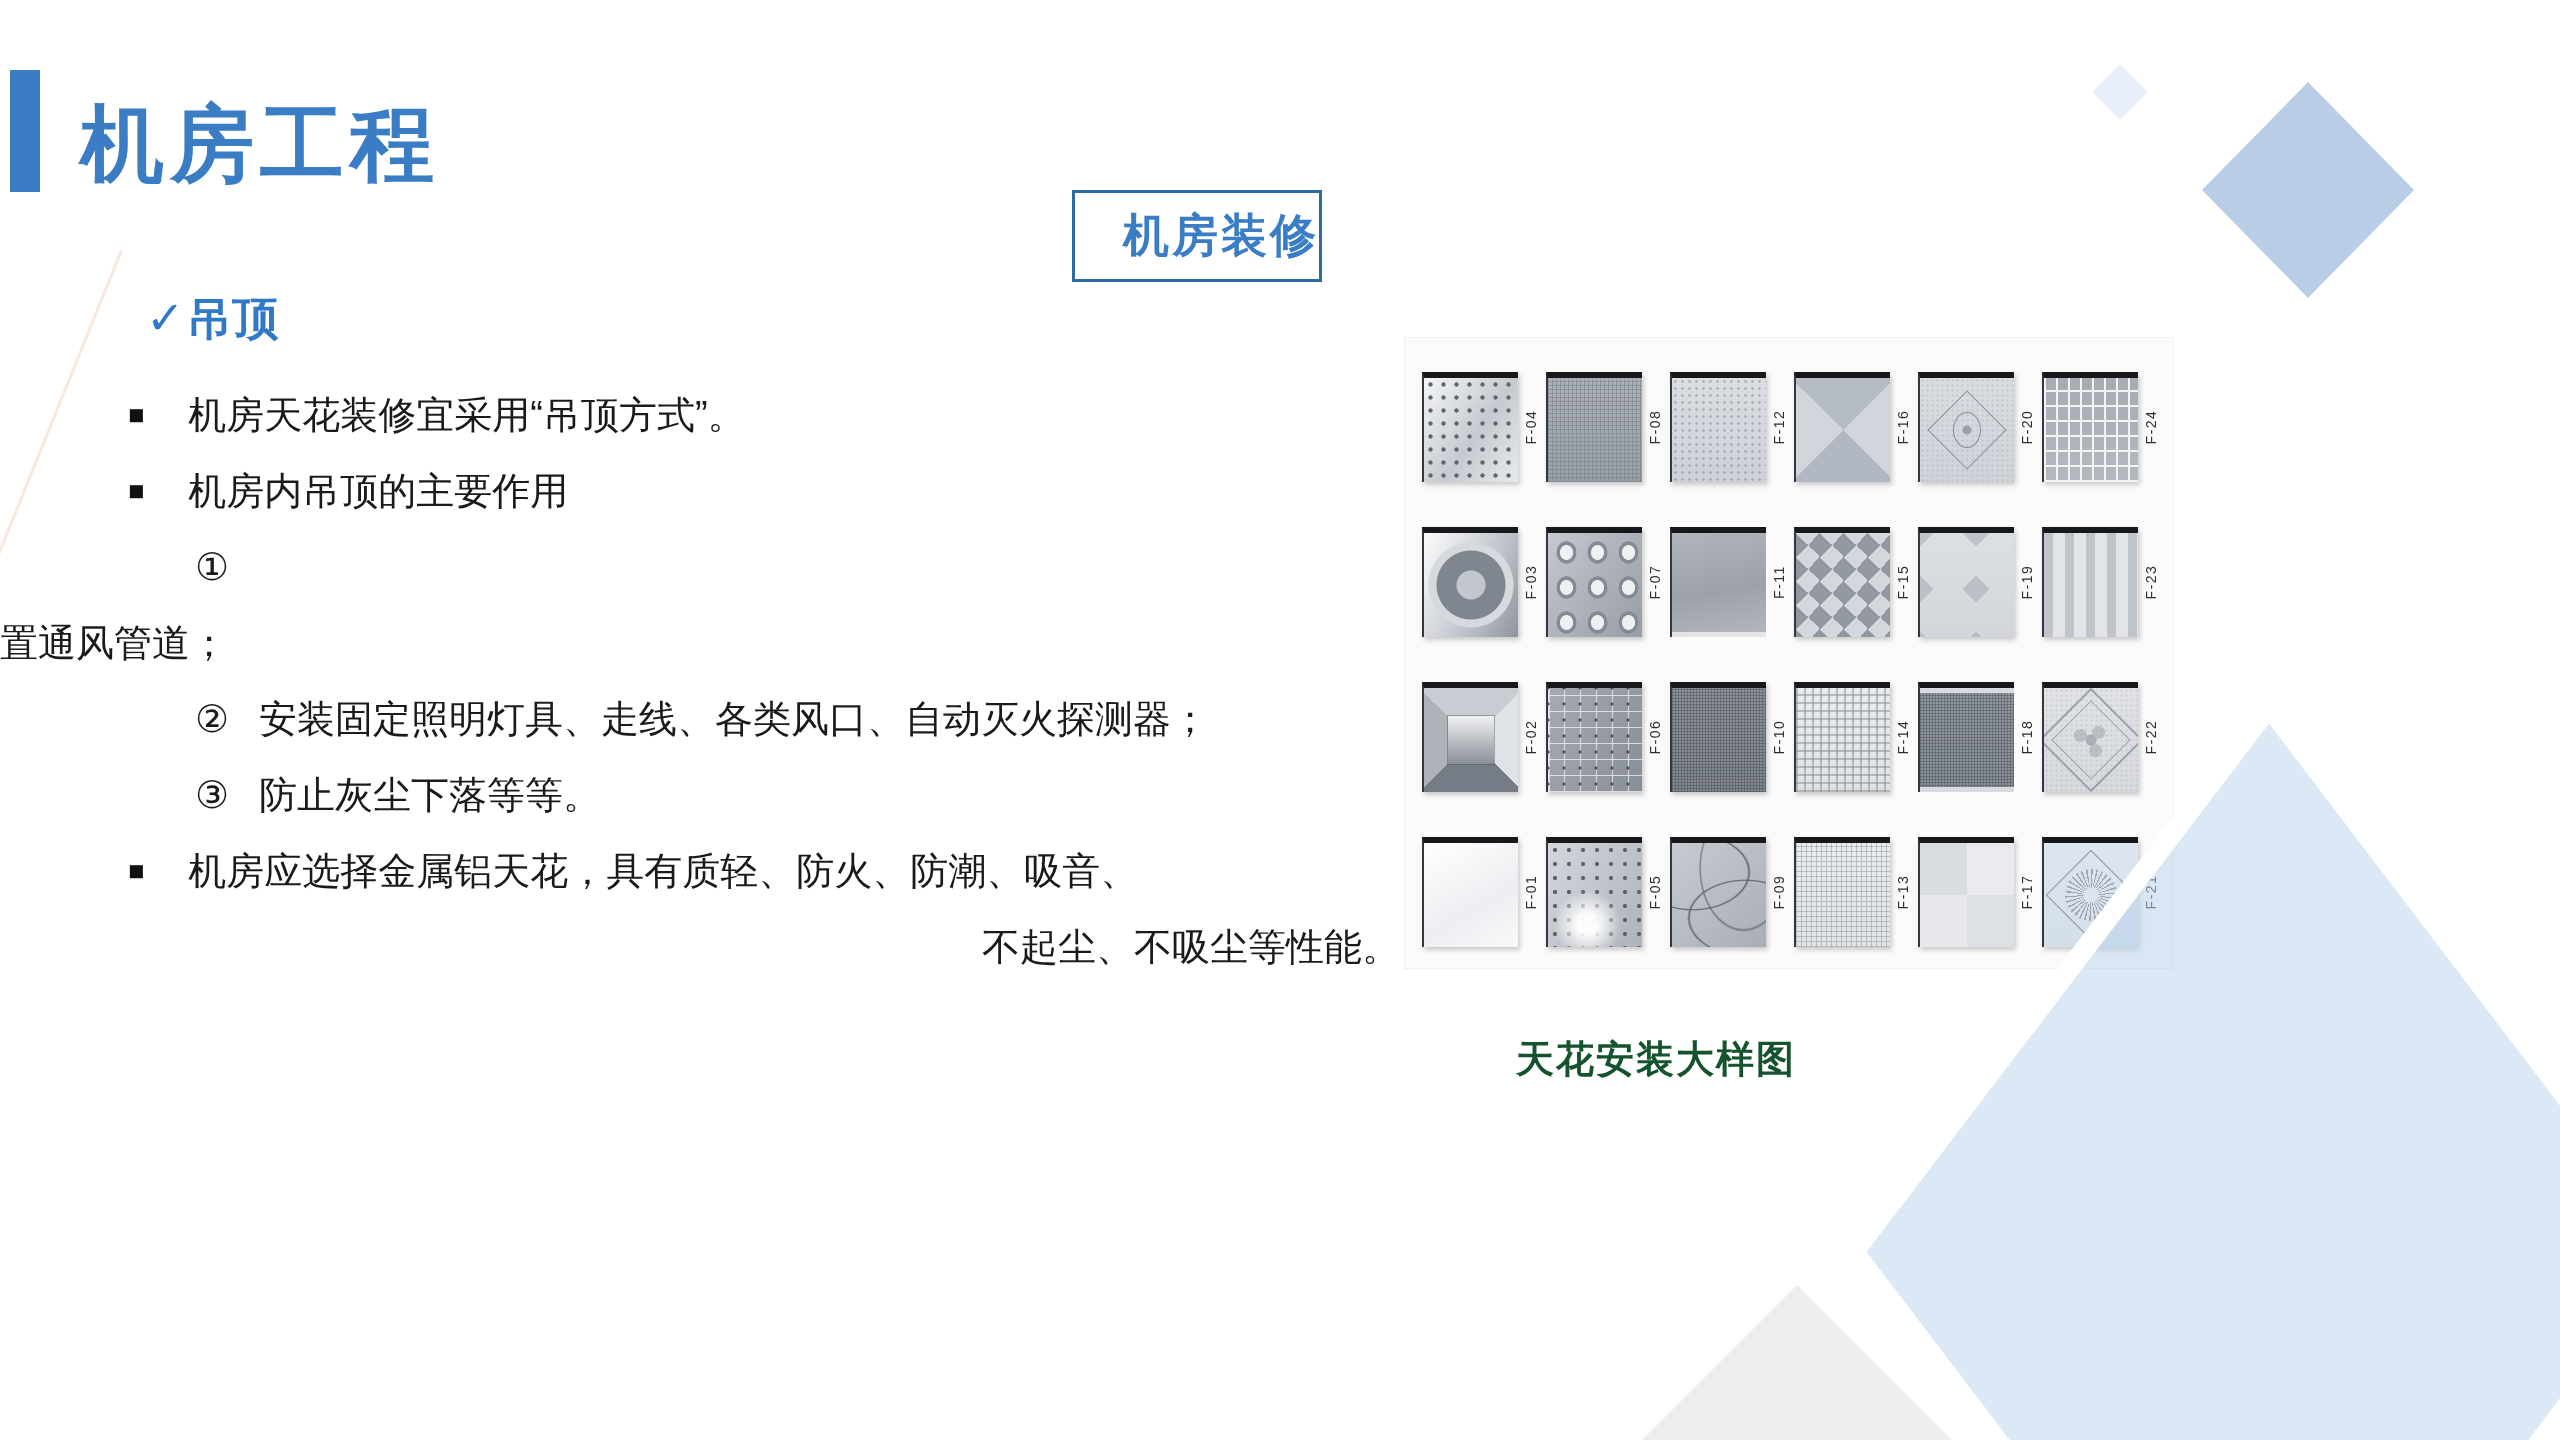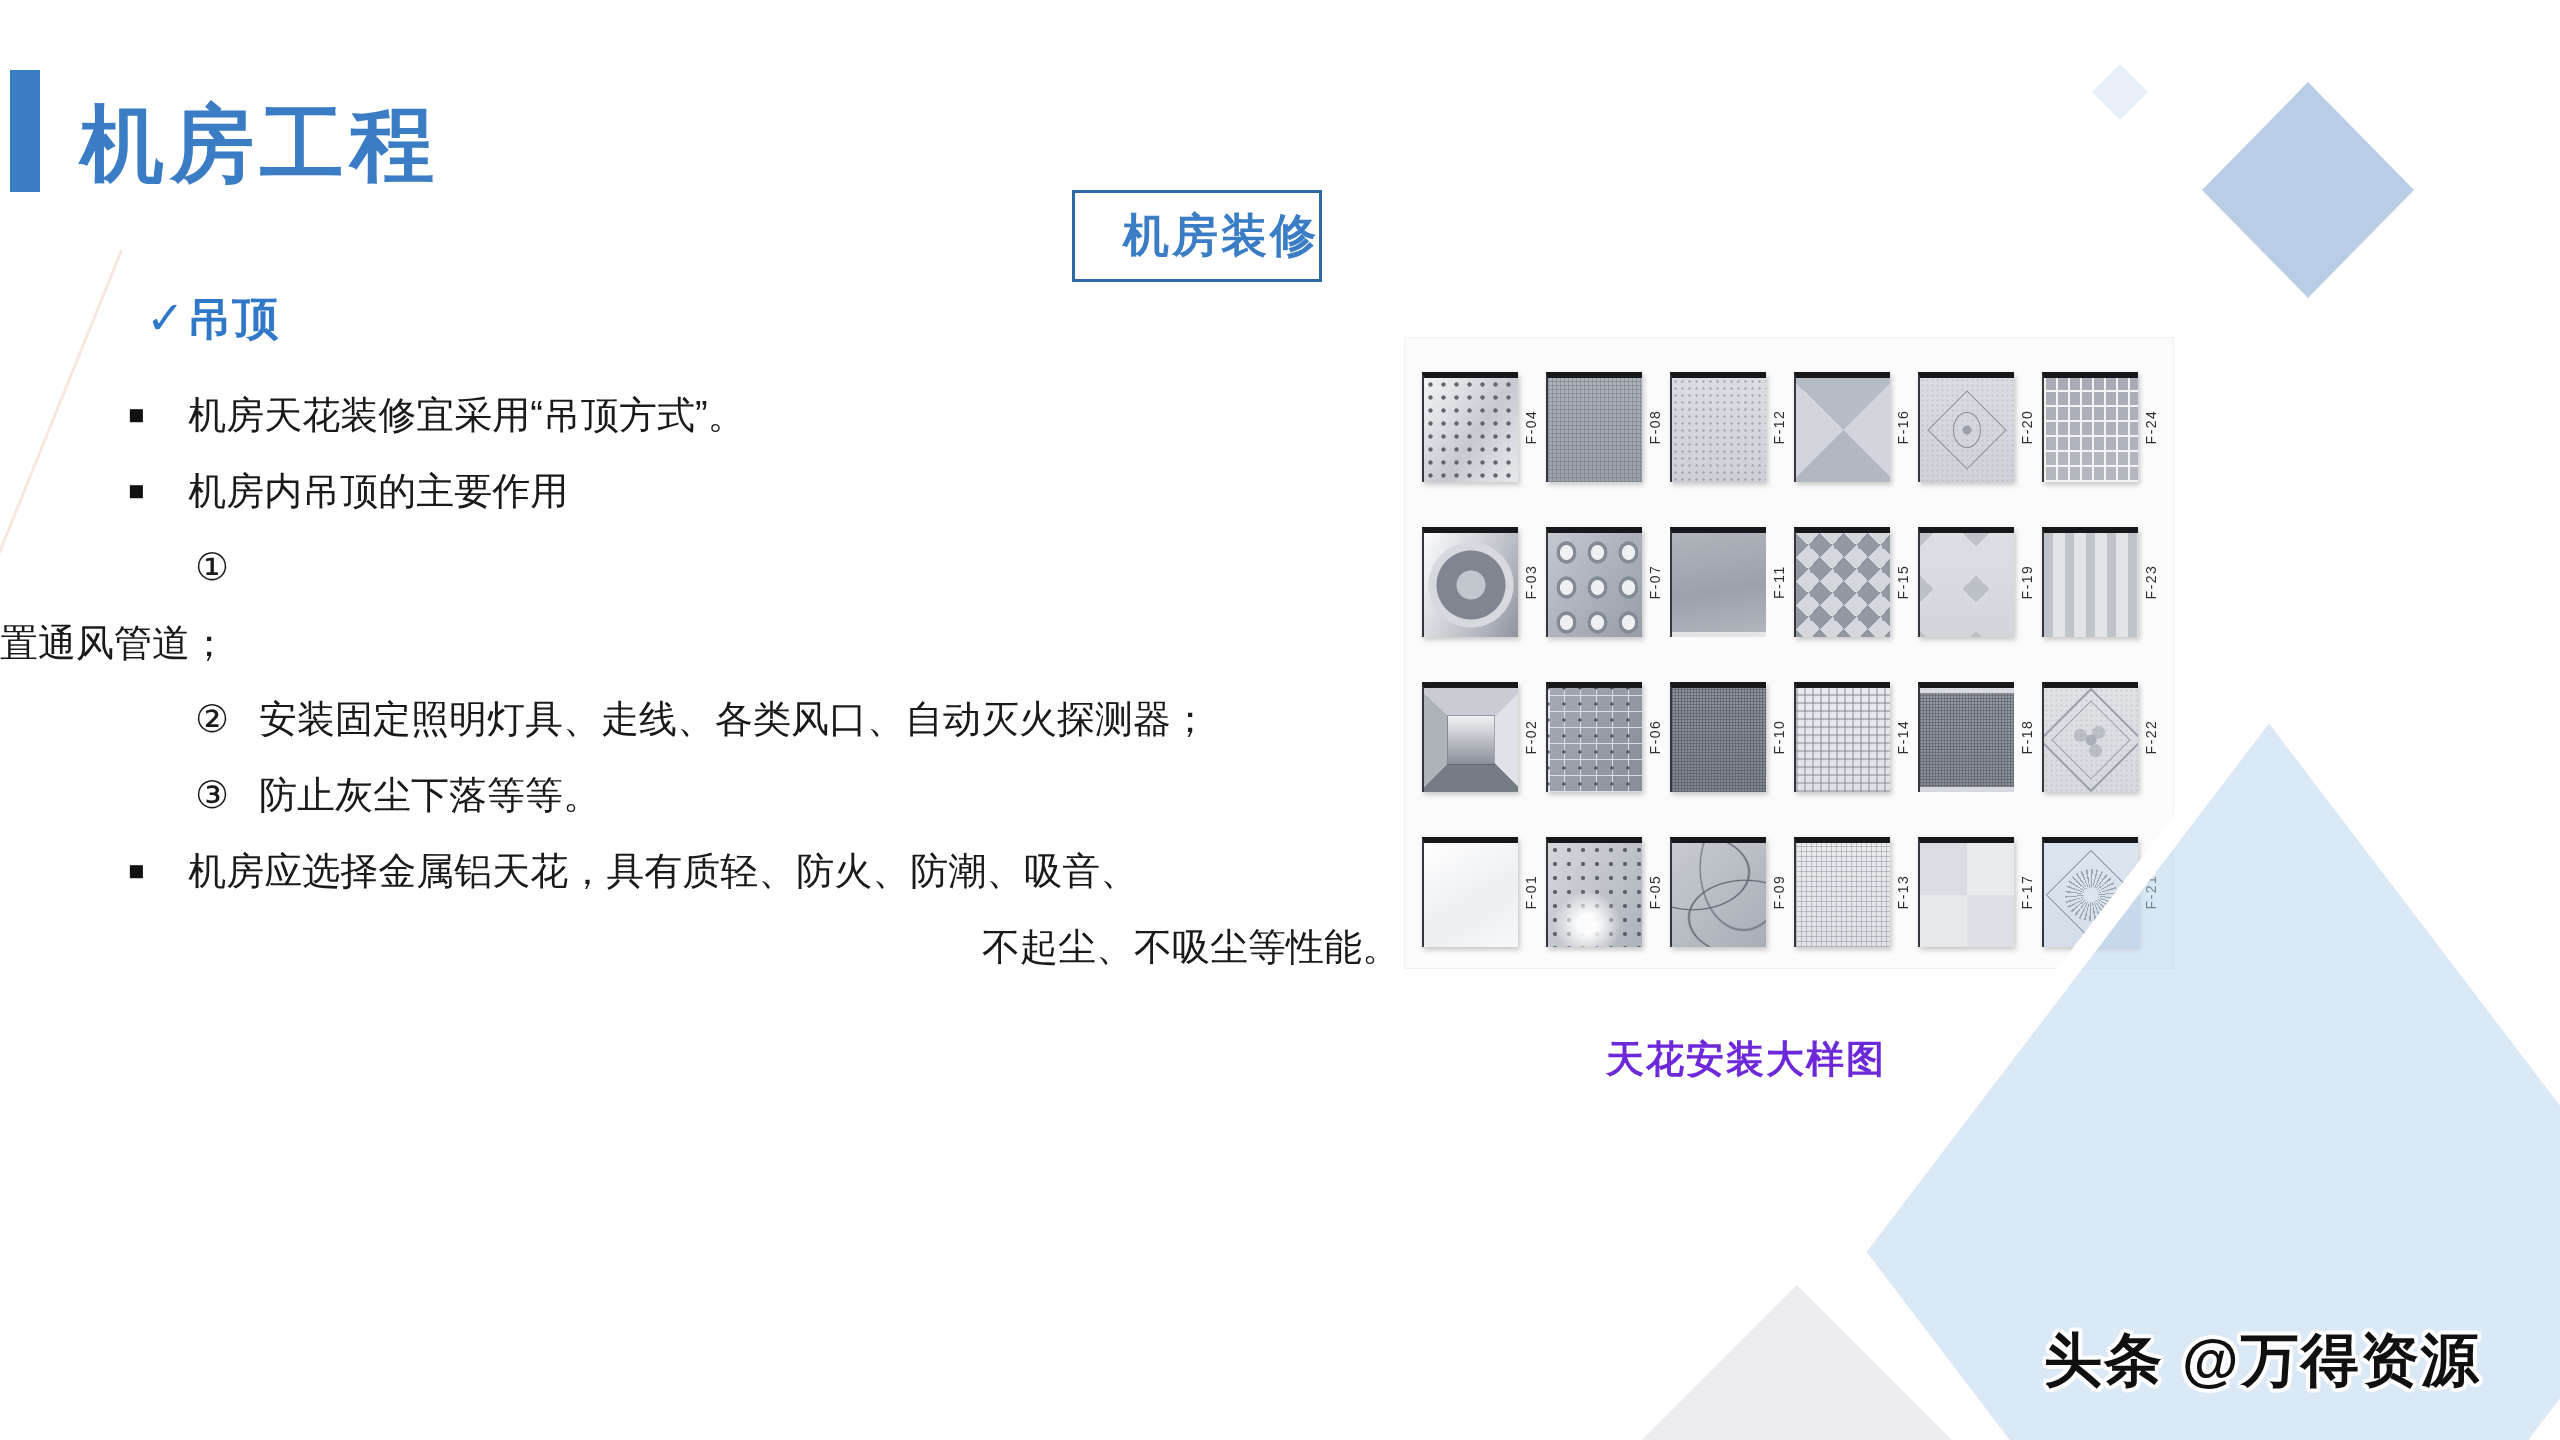--- a/index.html
+++ b/index.html
@@ -124,21 +124,21 @@
   .pat-patchwork{background:conic-gradient(#e9ebee 0 90deg,#dde0e4 90deg 180deg,#e6e8eb 180deg 270deg,#d9dce0 270deg 360deg);}
   .pat-diamond-rays{background:linear-gradient(#dde6f0,#d3deea);}
   .pat-diamond-rays::before{content:'';position:absolute;left:50%;top:50%;width:62px;height:62px;
     transform:translate(-50%,-50%) rotate(45deg);border:1.5px solid #8f96a3;}
   .pat-diamond-rays::after{content:'';position:absolute;left:50%;top:50%;width:52px;height:52px;
     transform:translate(-50%,-50%);border-radius:50%;
     background:radial-gradient(circle,#dde6f0 0 7px,rgba(0,0,0,0) 8px),
       repeating-conic-gradient(rgba(110,117,128,.55) 0 4deg,rgba(0,0,0,0) 4deg 12deg);}
 
   
-  .caption{position:absolute;left:1606px;top:1034px;font-size:38px;font-weight:bold;color:#6d28d9;
+  .caption{position:absolute;left:1516px;top:1034px;font-size:38px;font-weight:bold;color:#14532d;
            letter-spacing:2px;z-index:1;}
   .watermark{position:absolute;left:2044px;top:1322px;font-size:58px;font-weight:bold;color:#101010;
              letter-spacing:2px;z-index:6;
              text-shadow:-3px -3px 0 #fff,3px -3px 0 #fff,-3px 3px 0 #fff,3px 3px 0 #fff,
                          -4px 0 0 #fff,4px 0 0 #fff,0 -4px 0 #fff,0 4px 0 #fff;}
 </style>
 </head>
 <body>
 
 <div class="slide">
@@ -340,15 +340,14 @@
         </div>
       </div>
     </div>
 
   <div class="caption">天花安装大样图</div>
 
   <svg class="deco deco-front" width="2560" height="1440" viewBox="0 0 2560 1440">
     <polygon points="2269,707 2684,1252 2269,1797 1854,1252" fill="rgba(186,211,235,0.52)" stroke="#ffffff" stroke-width="20"></polygon>
   </svg>
 
-  <div class="watermark">头条 @万得资源</div>
 
 </div>
 
 </body></html>

